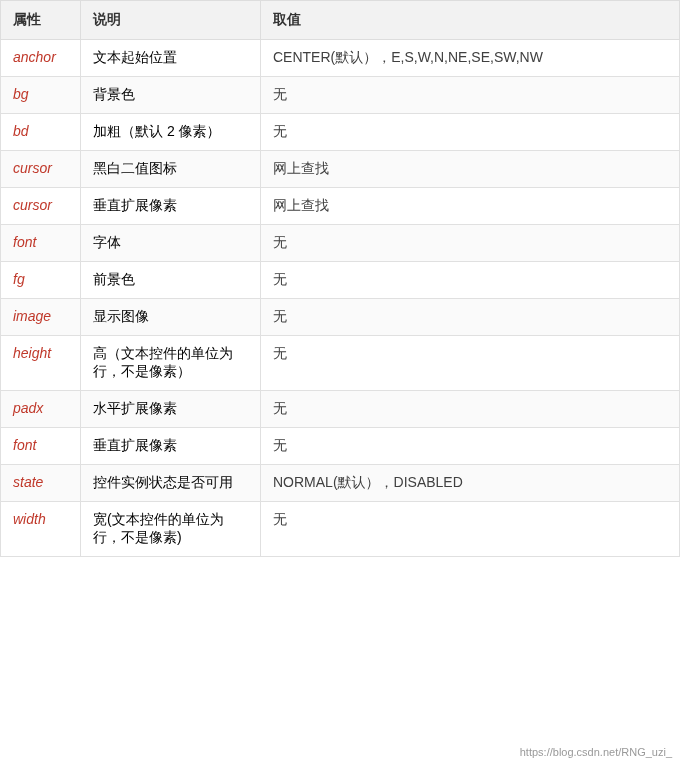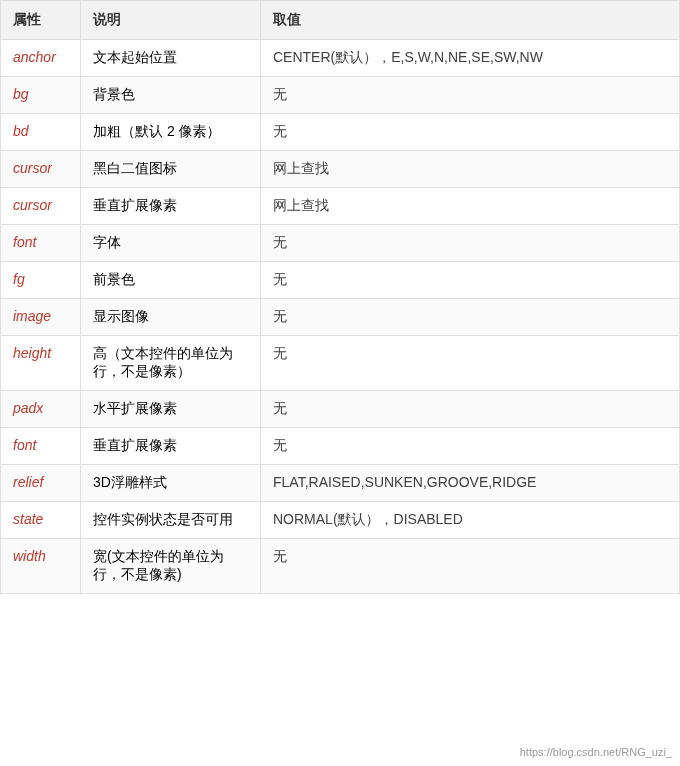--- a/index.html
+++ b/index.html
@@ -125,25 +125,20 @@
         <td class="attr">padx</td>
         <td class="desc">水平扩展像素</td>
         <td class="value">无</td>
       </tr>
       <tr>
         <td class="attr">font</td>
         <td class="desc">垂直扩展像素</td>
         <td class="value">无</td>
       </tr>
       <tr>
-        <td class="attr">relief</td>
-        <td class="desc">3D浮雕样式</td>
-        <td class="value">FLAT,RAISED,SUNKEN,GROOVE,RIDGE</td>
-      </tr>
-      <tr>
         <td class="attr">state</td>
         <td class="desc">控件实例状态是否可用</td>
         <td class="value">NORMAL(默认），DISABLED</td>
       </tr>
       <tr>
         <td class="attr">width</td>
         <td class="desc">宽(文本控件的单位为行，不是像素)</td>
         <td class="value">无</td>
       </tr>
     </tbody>

